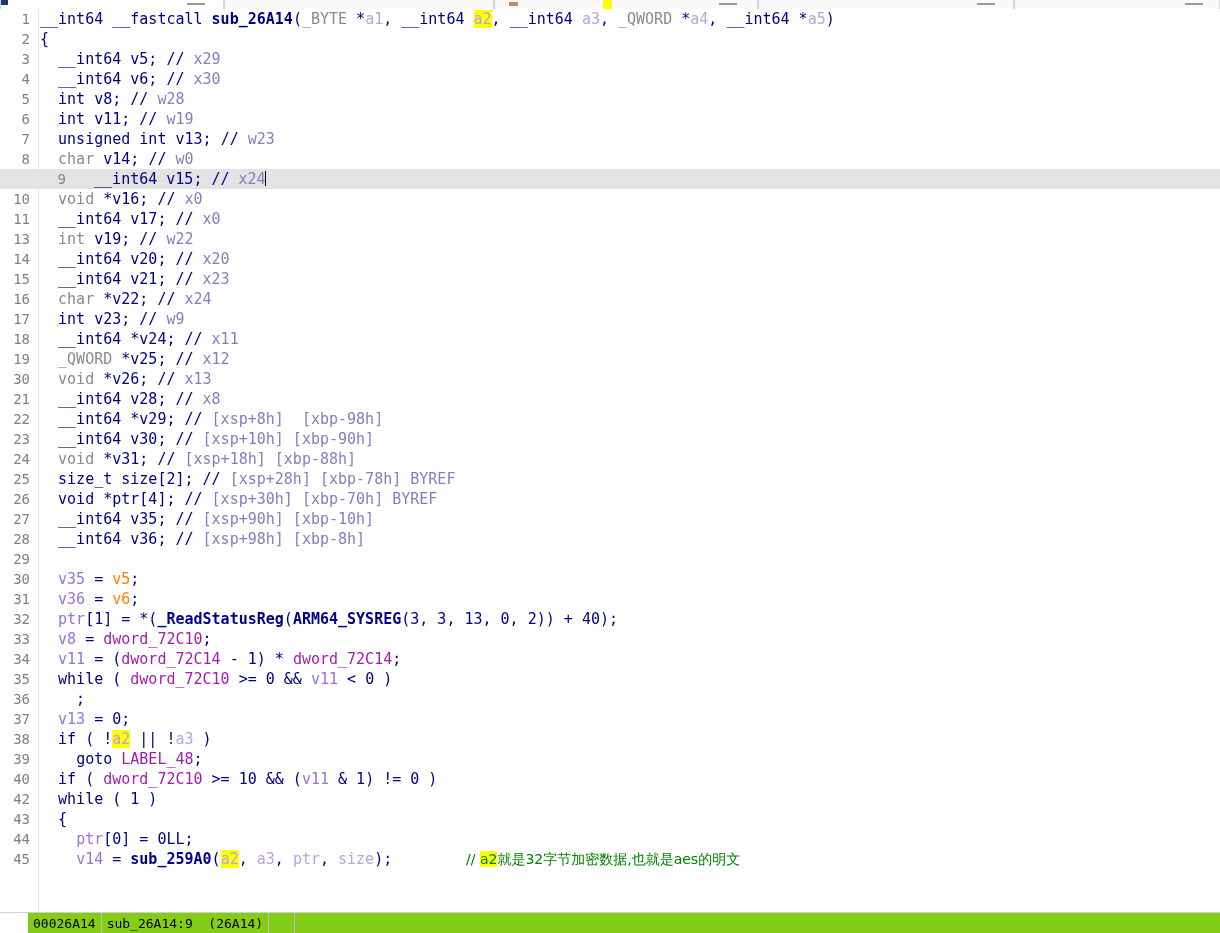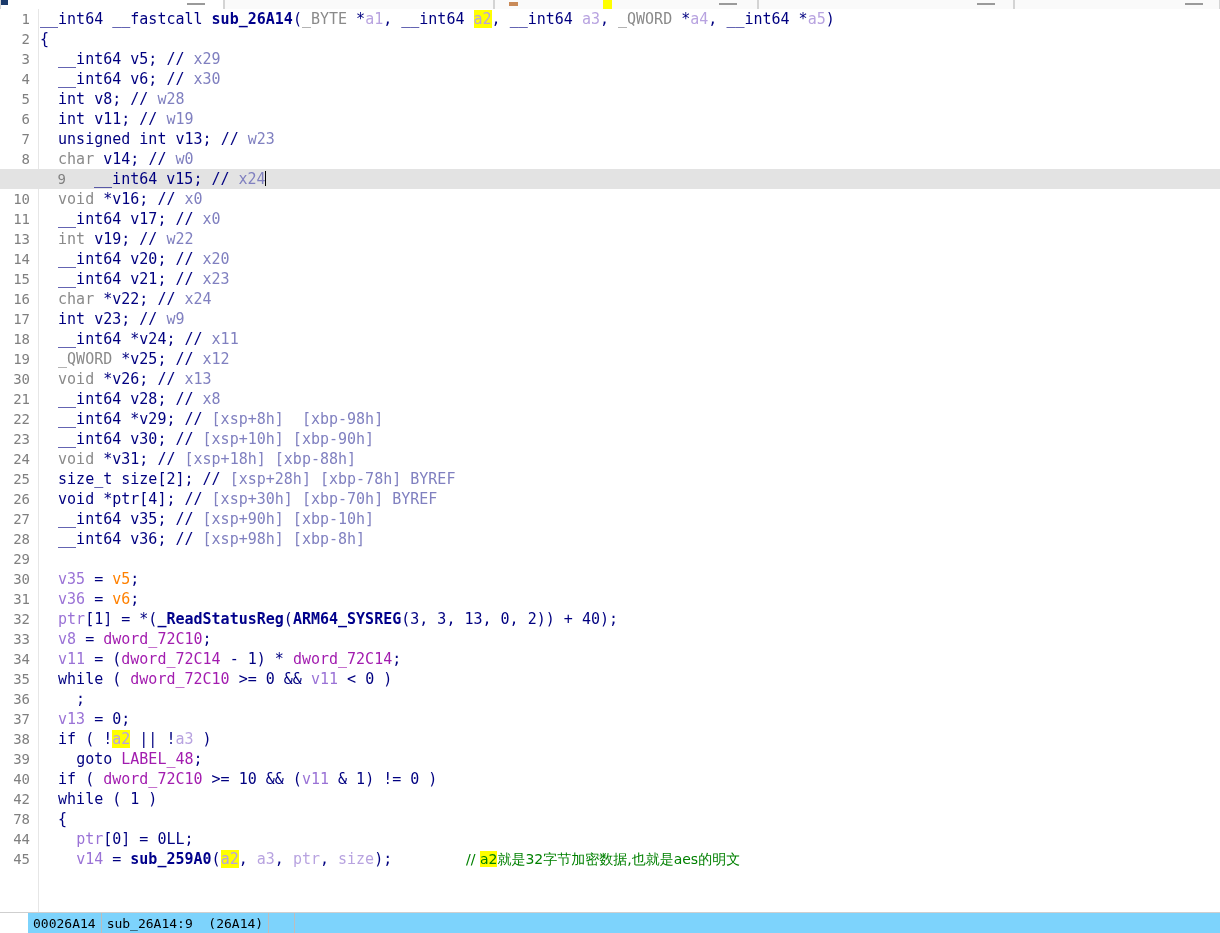--- a/index.html
+++ b/index.html
@@ -121,21 +121,21 @@
     vertical-align: -2px;
     margin-left: -1px;
   }
 
   
   #statusbar {
     position: absolute;
     left: 0; bottom: 0;
     width: 1220px;
     height: 21px;
-    background: #7dd3fc;
+    background: #84cc16;
     border-top: 1px solid #cfcfcf;
     box-sizing: border-box;
     font-family: "DejaVu Sans Mono", monospace;
     font-size: 13px;
     color: #000000;
     display: flex;
     align-items: center;
   }
   #statusbar .sb-pad { width: 28px; height: 100%; background: #ffffff; }
   .sb-cell {
@@ -207,21 +207,21 @@
       <div class="code-line"><span class="lnum">32</span><span class="ltext"><span class="t-plain">  </span><span class="t-lvar">ptr</span><span class="t-plain">[</span><span class="t-num">1</span><span class="t-plain">] = *(</span><span class="t-func">_ReadStatusReg</span><span class="t-plain">(</span><span class="t-func">ARM64_SYSREG</span><span class="t-plain">(</span><span class="t-num">3, 3, 13, 0, 2</span><span class="t-plain">)) + </span><span class="t-num">40</span><span class="t-plain">);</span></span></div>
       <div class="code-line"><span class="lnum">33</span><span class="ltext"><span class="t-plain">  </span><span class="t-lvar">v8</span><span class="t-plain"> = </span><span class="t-gvar">dword_72C10</span><span class="t-plain">;</span></span></div>
       <div class="code-line"><span class="lnum">34</span><span class="ltext"><span class="t-plain">  </span><span class="t-lvar">v11</span><span class="t-plain"> = (</span><span class="t-gvar">dword_72C14</span><span class="t-plain"> - </span><span class="t-num">1</span><span class="t-plain">) * </span><span class="t-gvar">dword_72C14</span><span class="t-plain">;</span></span></div>
       <div class="code-line"><span class="lnum">35</span><span class="ltext"><span class="t-plain">  </span><span class="t-kw">while</span><span class="t-plain"> ( </span><span class="t-gvar">dword_72C10</span><span class="t-plain"> &gt;= </span><span class="t-num">0</span><span class="t-plain"> &amp;&amp; </span><span class="t-lvar">v11</span><span class="t-plain"> &lt; </span><span class="t-num">0</span><span class="t-plain"> )</span></span></div>
       <div class="code-line"><span class="lnum">36</span><span class="ltext"><span class="t-plain">    ;</span></span></div>
       <div class="code-line"><span class="lnum">37</span><span class="ltext"><span class="t-plain">  </span><span class="t-lvar">v13</span><span class="t-plain"> = </span><span class="t-num">0</span><span class="t-plain">;</span></span></div>
       <div class="code-line"><span class="lnum">38</span><span class="ltext"><span class="t-plain">  </span><span class="t-kw">if</span><span class="t-plain"> ( !</span><span class="t-arg t-hl">a2</span><span class="t-plain"> || !</span><span class="t-arg">a3</span><span class="t-plain"> )</span></span></div>
       <div class="code-line"><span class="lnum">39</span><span class="ltext"><span class="t-plain">    </span><span class="t-kw">goto</span><span class="t-plain"> </span><span class="t-label">LABEL_48</span><span class="t-plain">;</span></span></div>
       <div class="code-line"><span class="lnum">40</span><span class="ltext"><span class="t-plain">  </span><span class="t-kw">if</span><span class="t-plain"> ( </span><span class="t-gvar">dword_72C10</span><span class="t-plain"> &gt;= </span><span class="t-num">10</span><span class="t-plain"> &amp;&amp; (</span><span class="t-lvar">v11</span><span class="t-plain"> &amp; </span><span class="t-num">1</span><span class="t-plain">) != </span><span class="t-num">0</span><span class="t-plain"> )</span></span></div>
       <div class="code-line"><span class="lnum">42</span><span class="ltext"><span class="t-plain">  </span><span class="t-kw">while</span><span class="t-plain"> ( </span><span class="t-num">1</span><span class="t-plain"> )</span></span></div>
-      <div class="code-line"><span class="lnum">78</span><span class="ltext"><span class="t-plain">  {</span></span></div>
+      <div class="code-line"><span class="lnum">43</span><span class="ltext"><span class="t-plain">  {</span></span></div>
       <div class="code-line"><span class="lnum">44</span><span class="ltext"><span class="t-plain">    </span><span class="t-lvar">ptr</span><span class="t-plain">[</span><span class="t-num">0</span><span class="t-plain">] = </span><span class="t-num">0LL</span><span class="t-plain">;</span></span></div>
       <div class="code-line"><span class="lnum">45</span><span class="ltext"><span class="t-plain">    </span><span class="t-lvar">v14</span><span class="t-plain"> = </span><span class="t-func">sub_259A0</span><span class="t-plain">(</span><span class="t-arg t-hl">a2</span><span class="t-plain">, </span><span class="t-arg">a3</span><span class="t-plain">, </span><span class="t-arg">ptr</span><span class="t-plain">, </span><span class="t-arg">size</span><span class="t-plain">);</span></span><span class="t-cmt-user" style="position: absolute; left: 466px; top: 0px; font-family: &quot;DejaVu Sans&quot;, sans-serif; font-size: 14px;"><span>// </span><span class="t-hl">a2</span><span>就是32字节加密数据,也就是aes的明文</span></span></div>
     </div>
 </div>
 
 <div id="statusbar">
   <div class="sb-pad"></div>
   <div class="sb-cell">00026A14</div>
   <div class="sb-cell">sub_26A14:9  (26A14)</div>
   <div class="sb-cell blank"></div>

